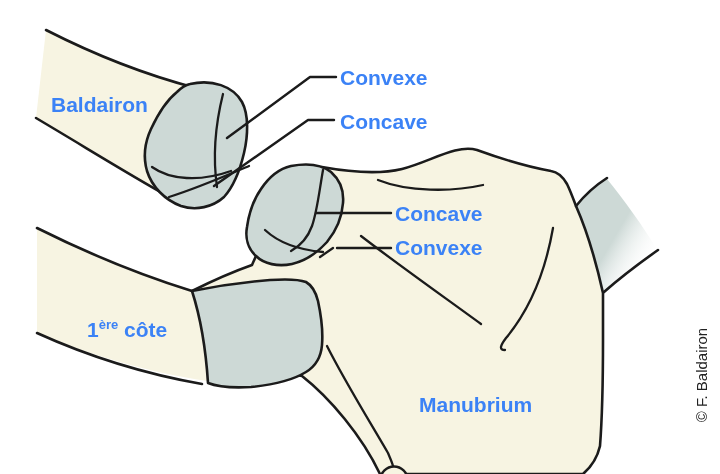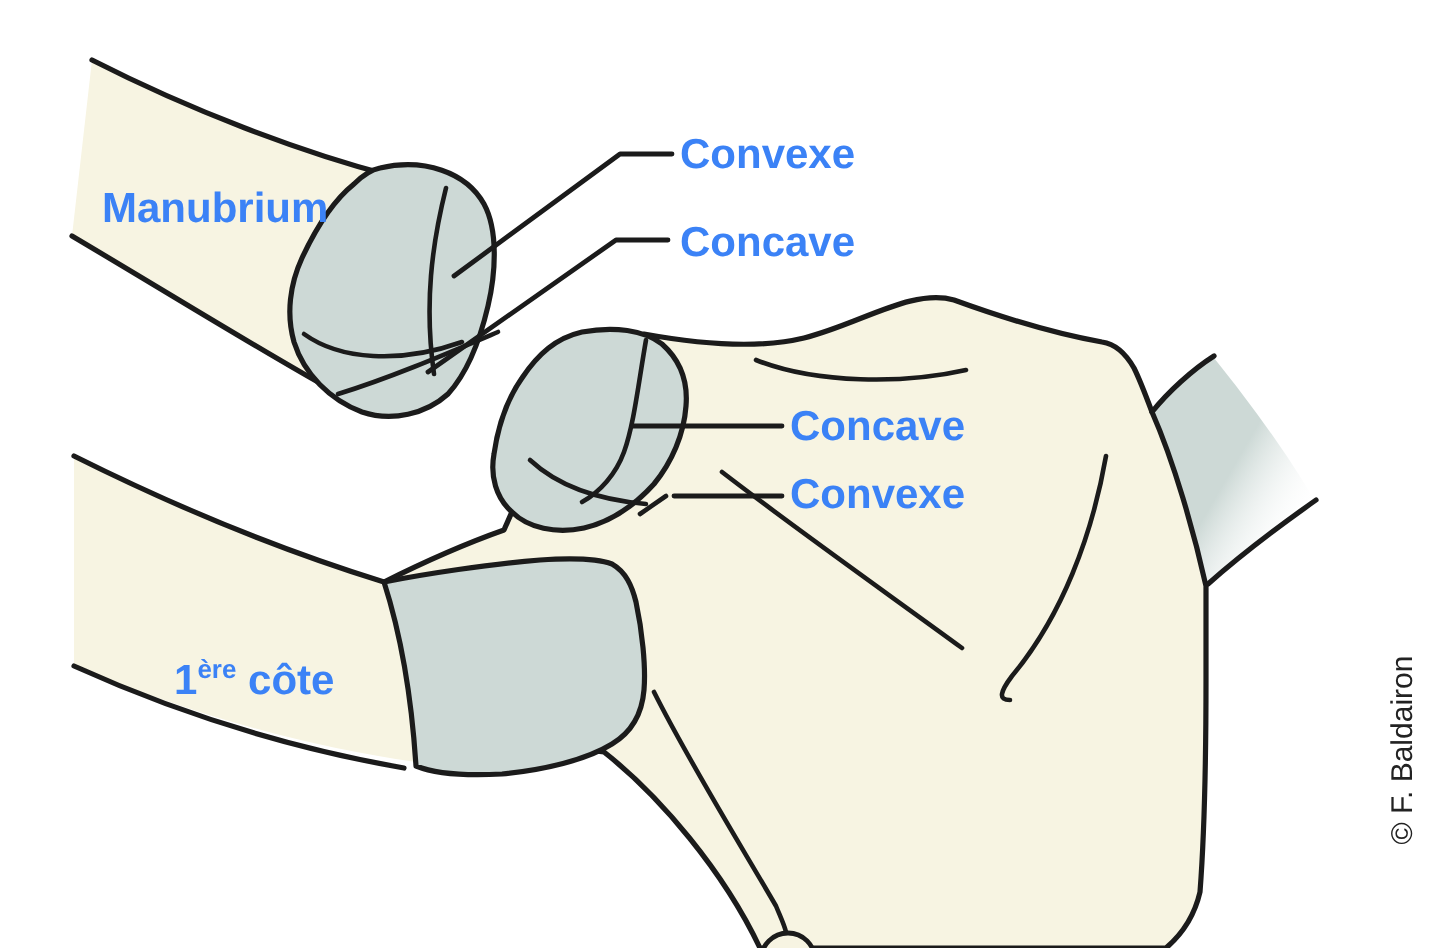--- a/index.html
+++ b/index.html
@@ -68,27 +68,28 @@
     <path d="M323,170 C319,193 317,212 312,226 C308,237 300,246 291,251" fill="none" stroke="#1b1b1b" stroke-width="2.3" stroke-linecap="round"></path>
     <path d="M265,230 C280,244 300,250 323,252" fill="none" stroke="#1b1b1b" stroke-width="2.3" stroke-linecap="round"></path>
     <path d="M320,257 L333,248" fill="none" stroke="#1b1b1b" stroke-width="2.3" stroke-linecap="round"></path>
 
     <path d="M227,138 L310,77 L336,77" fill="none" stroke="#1b1b1b" stroke-width="2.4" stroke-linejoin="round" stroke-linecap="round"></path>
     <path d="M214,186 L308,120 L334,120" fill="none" stroke="#1b1b1b" stroke-width="2.4" stroke-linejoin="round" stroke-linecap="round"></path>
     <path d="M316,213 L391,213" fill="none" stroke="#1b1b1b" stroke-width="2.4" stroke-linecap="round"></path>
     <path d="M337,248 L391,248" fill="none" stroke="#1b1b1b" stroke-width="2.4" stroke-linecap="round"></path>
   </svg>
 
-  <div class="lbl" style="left:51px;top:92px;">Manubrium</div>
+  <div class="lbl" style="left:51px;top:92px;">Baldairon</div>
 
   <div class="lbl" style="left:340px;top:65px;">Convexe</div>
 
   <div class="lbl" style="left:340px;top:109px;">Concave</div>
 
   <div class="lbl" style="left:395px;top:201px;">Concave</div>
 
   <div class="lbl" style="left:395px;top:235px;">Convexe</div>
 
-  <div class="lbl" style="left:87px;top:312px;margin-top:10px;"><span>1</span><sup>ère</sup><span> côte</span></div>
+  <div class="lbl" style="left:87px;top:312px;"><span>1</span><sup>ère</sup><span> côte</span></div>
 
+  <div class="lbl" style="left:419px;top:392px;">Manubrium</div>
 
   <div class="credit">© F. Baldairon</div>
 </div>
 
 </body></html>

